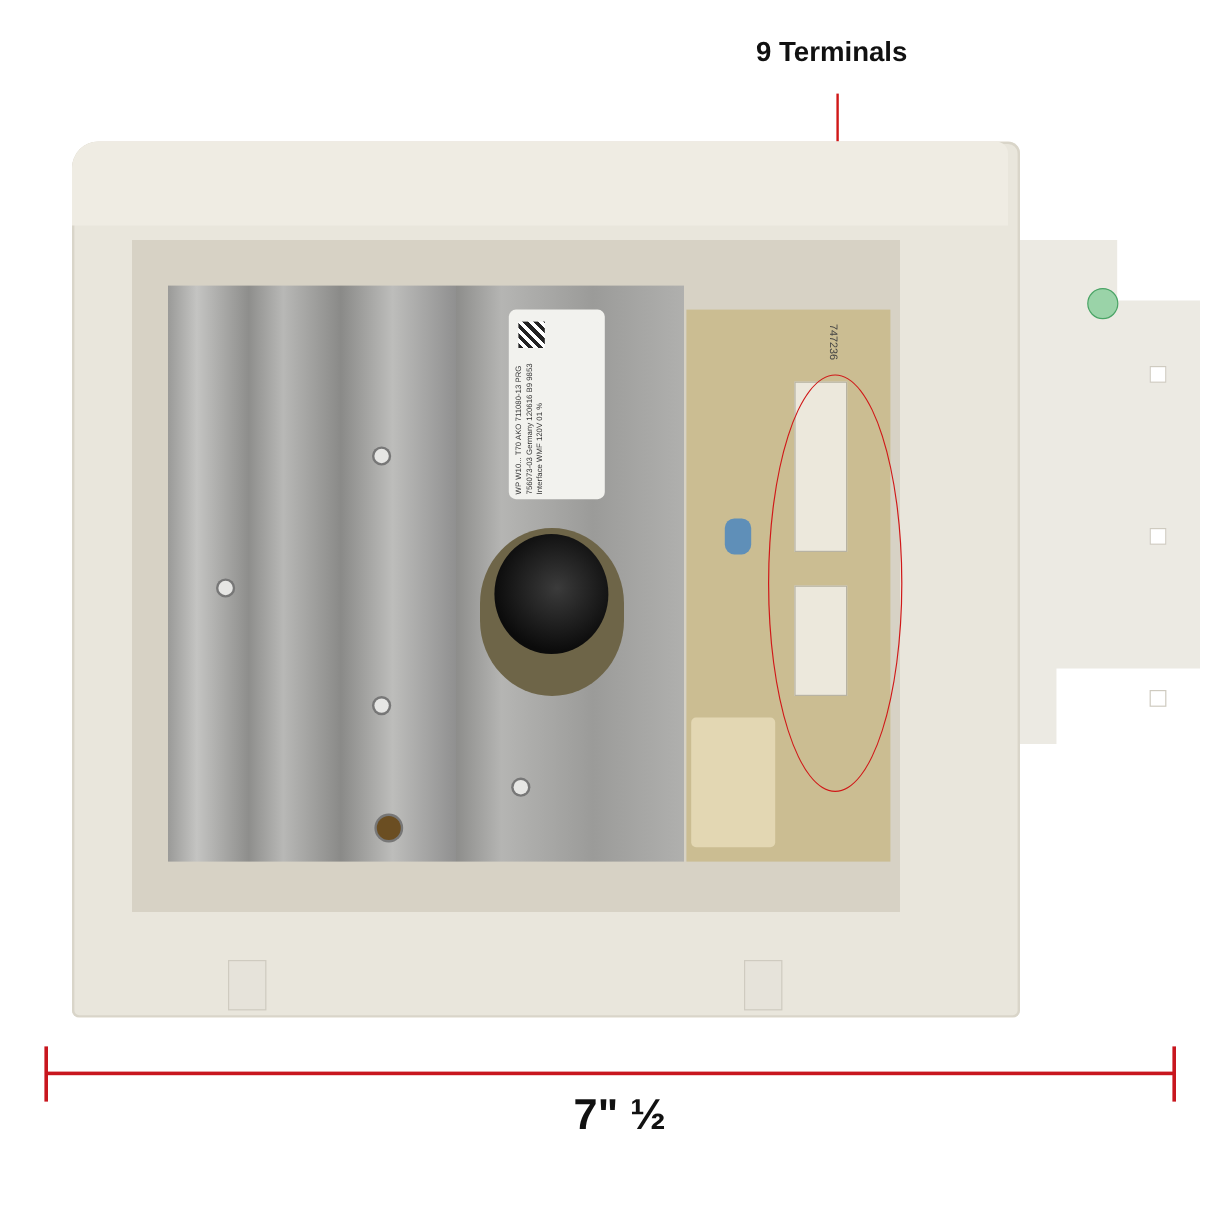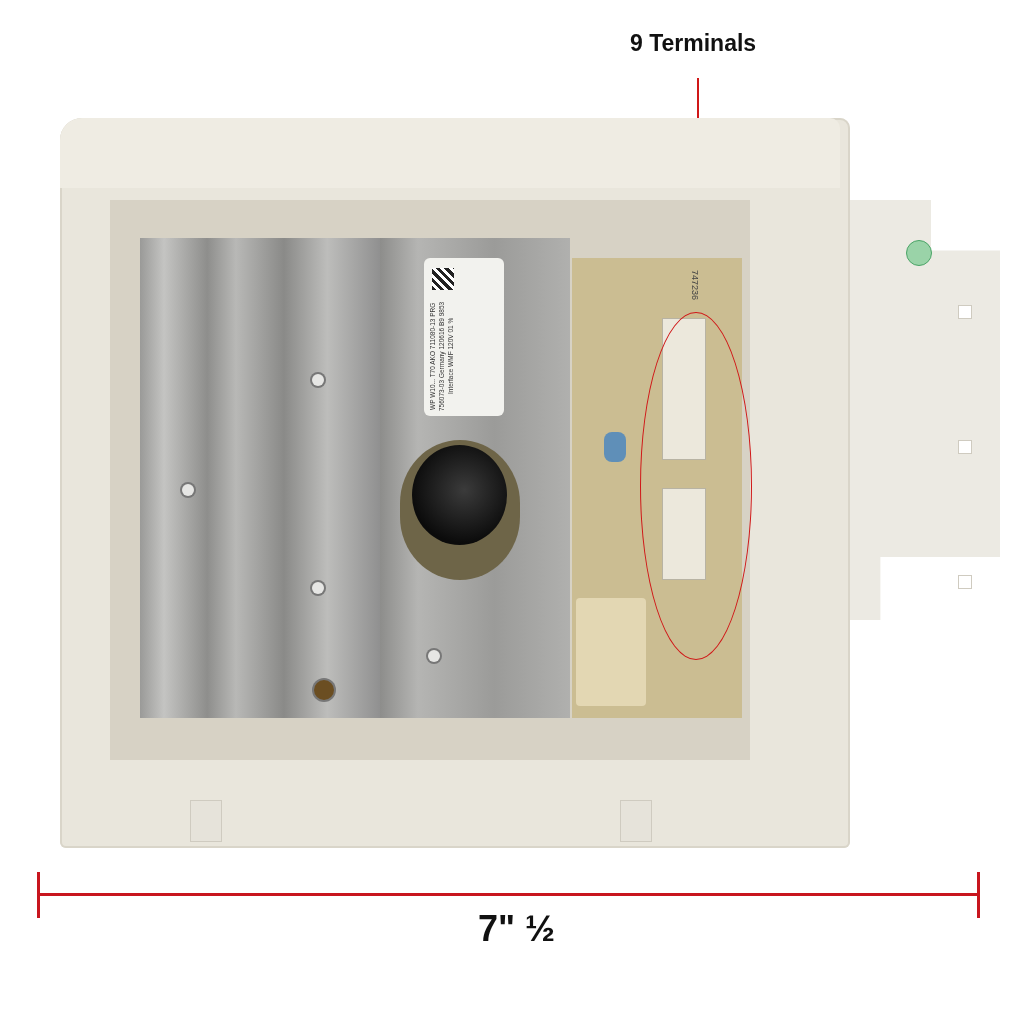--- a/index.html
+++ b/index.html
@@ -1,17 +1,17 @@
 <!DOCTYPE html>
 <html><head>
 <meta charset="utf-8">
 <style>
   html,body{margin:0;padding:0;background:#fff;}
   body{width:1010px;height:1010px;position:relative;overflow:hidden;font-family:"Liberation Sans",sans-serif;}
-  .abs{position:absolute;text-align:center;}
+  .abs{position:absolute;}
   .callout{left:630px;top:30px;font-weight:bold;font-size:23px;color:#111;}
   .leader{left:697px;top:78px;width:1.5px;height:238px;background:#d01818;}
   .housing{left:60px;top:118px;width:790px;height:730px;background:#e9e6dc;border-radius:22px 10px 6px 6px;box-shadow:inset 0 0 0 2px #d9d5c9;}
   .housing-top{left:60px;top:118px;width:780px;height:70px;background:#efece3;border-radius:22px 10px 0 0;}
   .inner{left:110px;top:200px;width:640px;height:560px;background:#d7d2c5;}
   .wing{left:770px;top:200px;width:230px;height:420px;background:#eceae3;clip-path:polygon(0 0,70% 0,70% 12%,100% 12%,100% 85%,48% 85%,48% 100%,0 100%);}
   .sq{width:12px;height:12px;background:#fff;border:1px solid #cfcbc0;}
   .heatsink-l{left:140px;top:238px;width:240px;height:480px;background:linear-gradient(90deg,#9a9a98,#c4c4c2 10%,#8e8e8c 28%,#b8b8b6 40%,#8a8a88 60%,#bdbdbb 78%,#909090);}
   .heatsink-r{left:380px;top:238px;width:190px;height:480px;background:linear-gradient(90deg,#8d8d8b,#b5b5b3 20%,#9b9b99 60%,#b0b0ae);}
   .label{left:424px;top:258px;width:80px;height:158px;background:#f2f2ee;border-radius:6px;}

